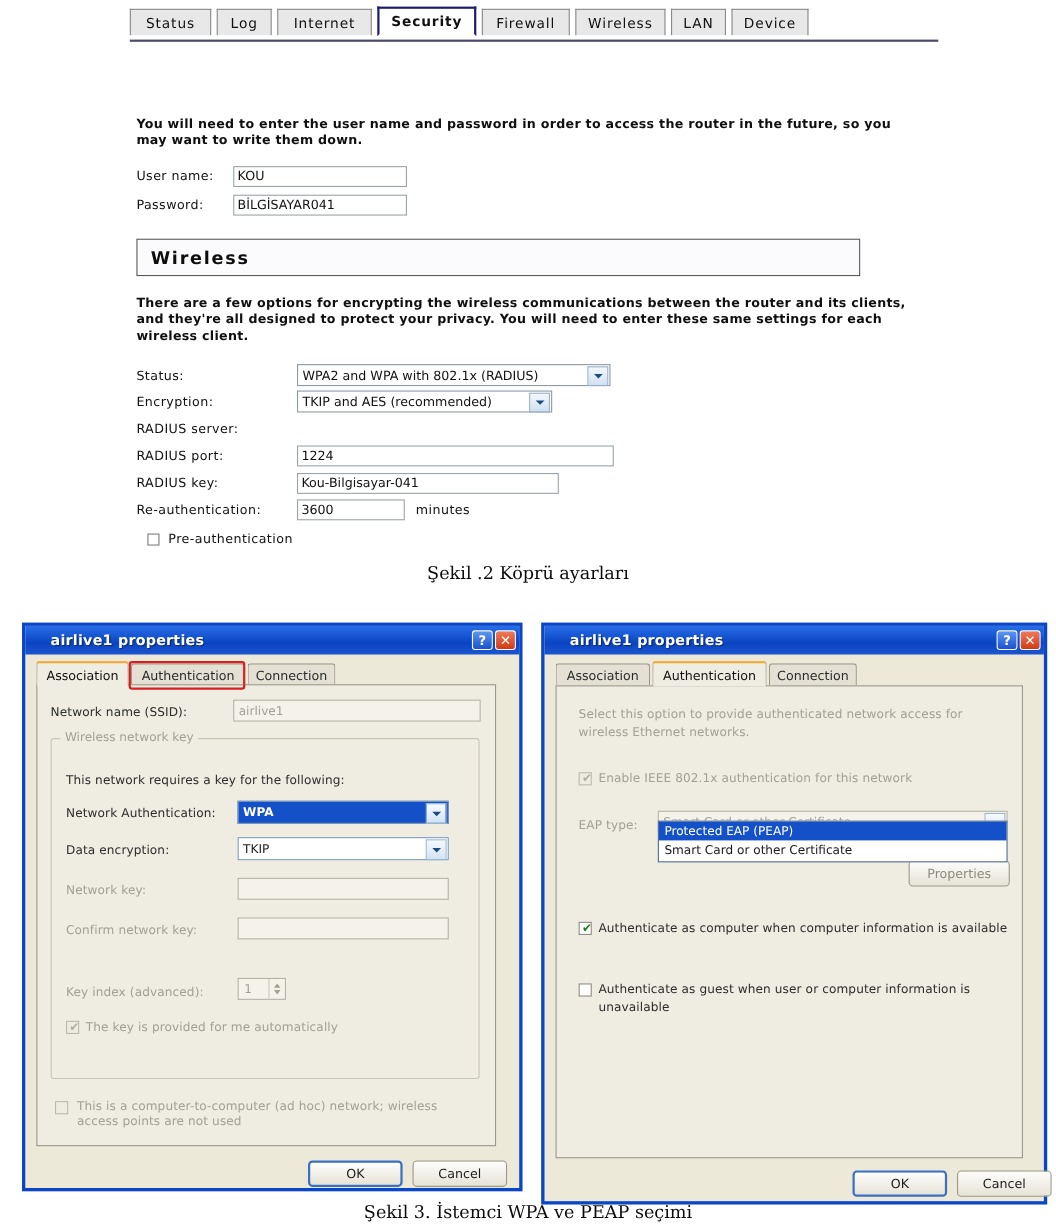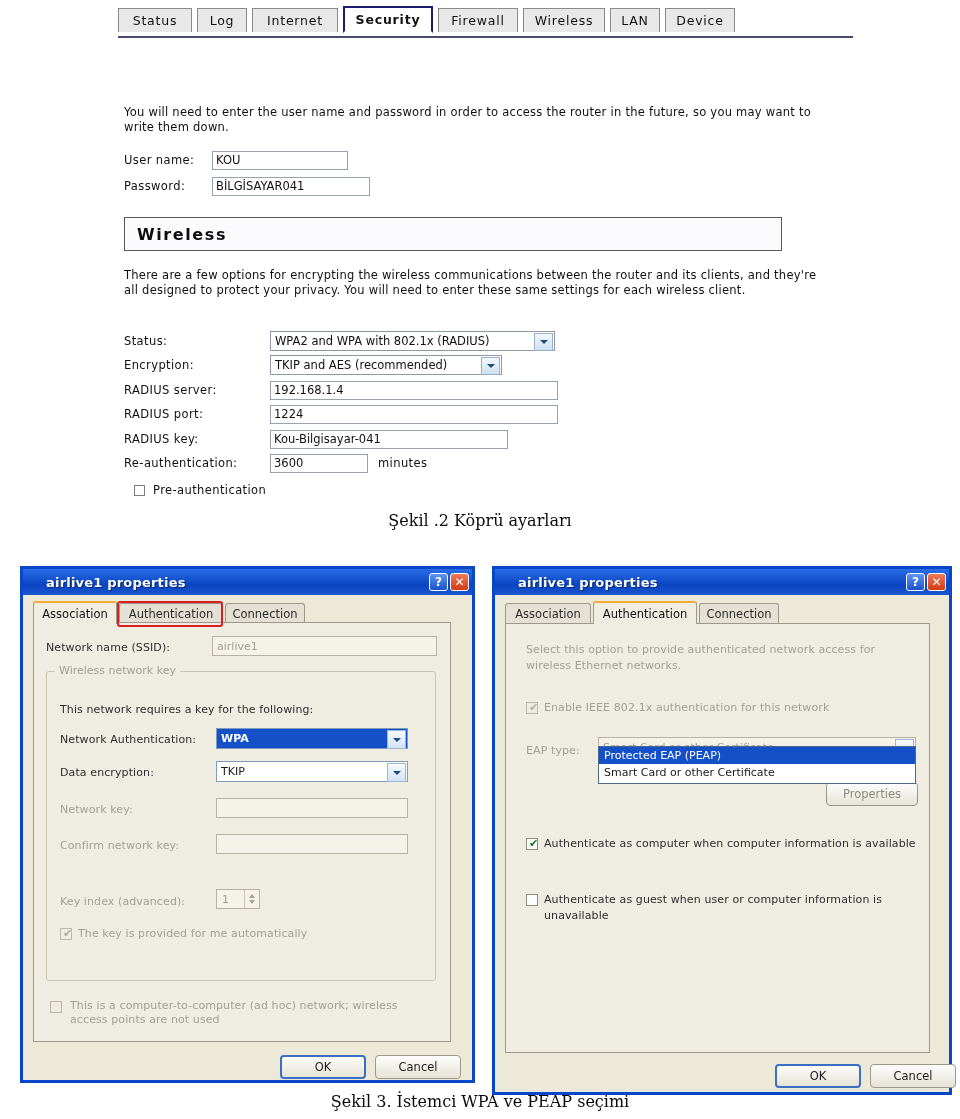--- a/index.html
+++ b/index.html
@@ -27,21 +27,21 @@
   }
 
   .panel-head{
     position:absolute;left:124px;width:658px;height:34px;box-sizing:border-box;
     border:1px solid #5a5a5a;background:#fbfbfd;
     display:flex;align-items:center;padding-left:12px;
     font-size:16px;font-weight:bold;letter-spacing:1.6px;color:#0d0d0d;
   }
   .body-text{
     position:absolute;left:124px;width:700px;
-    font-size:11.5px;line-height:15px;color:#101010;letter-spacing:.25px;
+    font-size:11.5px;line-height:15px;color:#101010;letter-spacing:.25px;font-weight:bold;
   }
 
   .frow{position:absolute;height:20px;display:flex;align-items:center;}
   .flabel{font-size:11.5px;color:#111;letter-spacing:.4px;white-space:nowrap;}
   .ftext{
     box-sizing:border-box;border:1px solid #9aa3ad;background:#fff;
     height:19px;font-size:11.5px;color:#111;display:flex;align-items:center;
     padding-left:3px;font-family:"DejaVu Sans","Liberation Sans",sans-serif;
   }
   .fselect{
@@ -208,21 +208,21 @@
     <div class="tab" style="left:320px;width:80px;">Firewall</div>
     <div class="tab" style="left:405px;width:82px;">Wireless</div>
     <div class="tab" style="left:492px;width:50px;">LAN</div>
     <div class="tab" style="left:547px;width:70px;">Device</div>
   </div>
 
   <div class="body-text" style="top:105px;width:705px;">You will need to enter the user name and password in order to access the router in the future, so you may want to write them down.</div>
 
   <div class="frow" style="left:124px;top:150px;">
     <span class="flabel" style="width:88px;">User name:</span>
-    <span class="ftext" style="width:136px;">KOU</span>
+    <span class="ftext" style="width:158px;">KOU</span>
   </div>
   <div class="frow" style="left:124px;top:176px;">
     <span class="flabel" style="width:88px;">Password:</span>
     <span class="ftext" style="width:158px;">BİLGİSAYAR041</span>
   </div>
 
   <div class="panel-head" style="top:217px;">Wireless</div>
   <div class="body-text" style="top:268px;width:700px;">There are a few options for encrypting the wireless communications between the router and its clients, and they're all designed to protect your privacy. You will need to enter these same settings for each wireless client.</div>
 
   <div class="frow" style="left:124px;top:331px;">
@@ -238,21 +238,20 @@
     <span class="flabel" style="width:146px;">Encryption:</span>
     <span class="fselect" style="width:232px;">
       <span>TKIP and AES (recommended)</span>
       <span class="arrowbox">
           <i></i>
         </span>
     </span>
   </div>
   <div class="frow" style="left:124px;top:380px;">
     <span class="flabel" style="width:146px;">RADIUS server:</span>
-    <span class="ftext" style="width:288px;">192.168.1.4</span>
   </div>
   <div class="frow" style="left:124px;top:404px;">
     <span class="flabel" style="width:146px;">RADIUS port:</span>
     <span class="ftext" style="width:288px;">1224</span>
   </div>
   <div class="frow" style="left:124px;top:429px;">
     <span class="flabel" style="width:146px;">RADIUS key:</span>
     <span class="ftext" style="width:238px;">Kou-Bilgisayar-041</span>
   </div>
   <div class="frow" style="left:124px;top:453px;">

